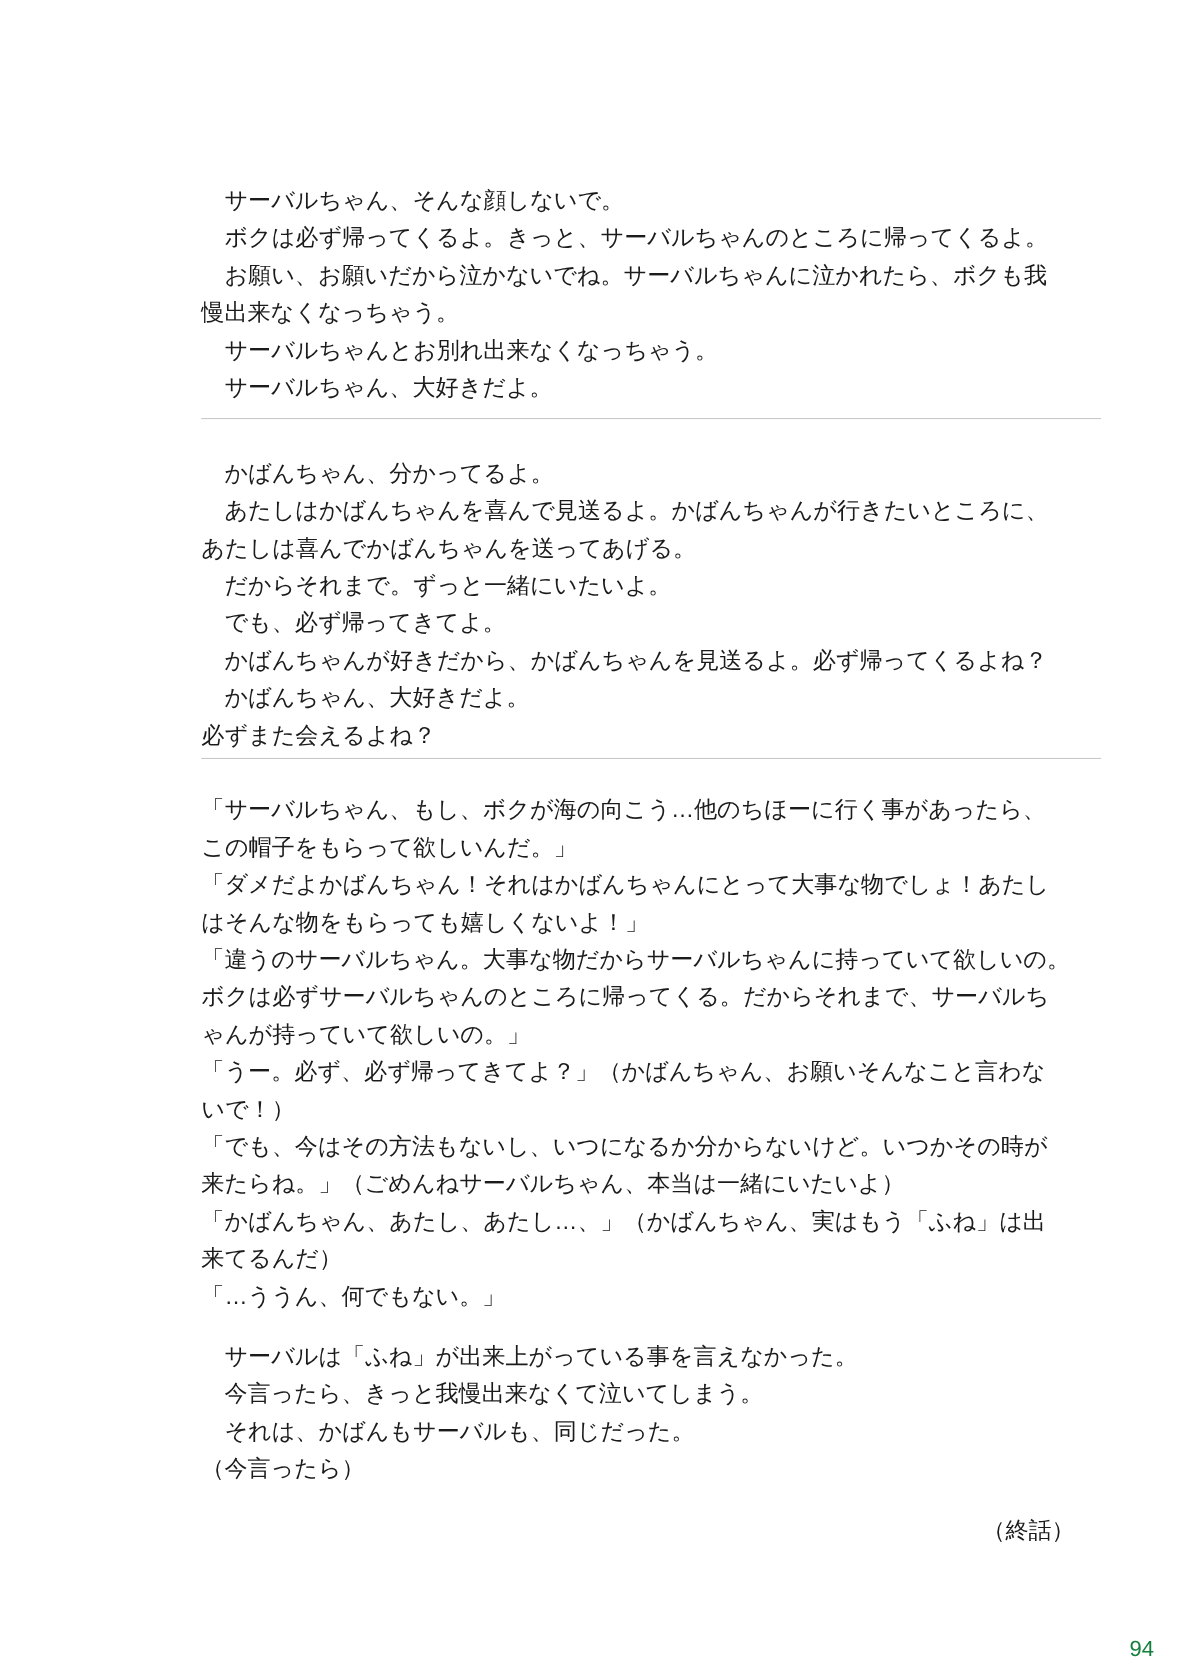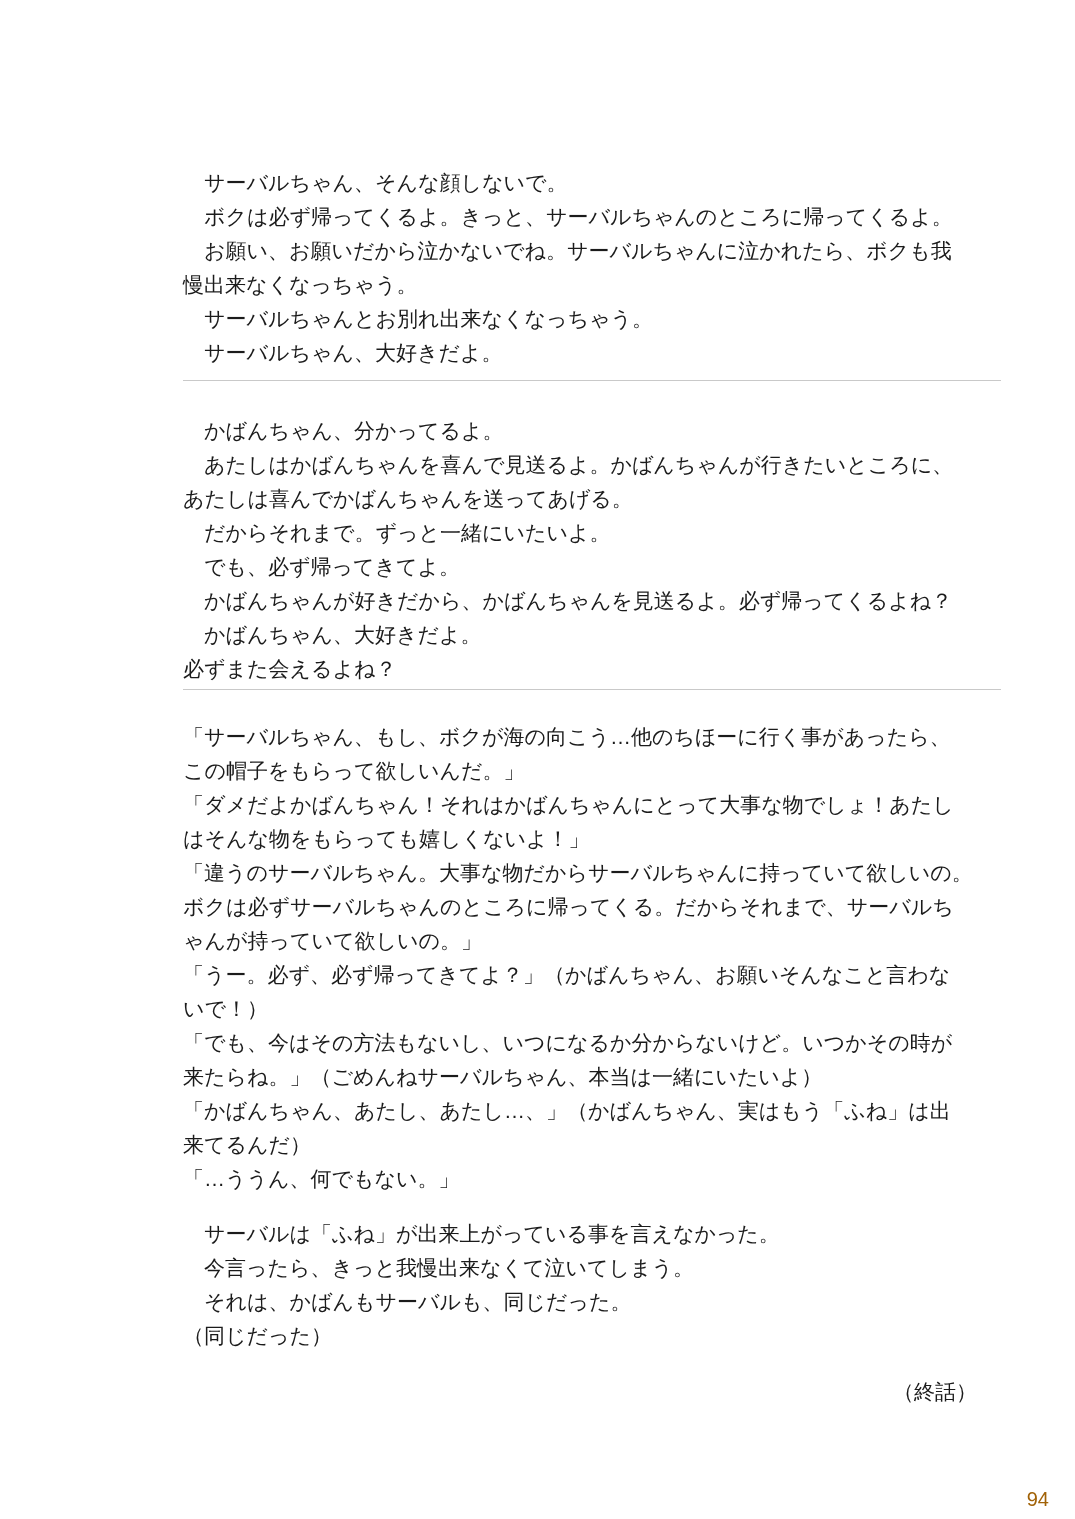--- a/index.html
+++ b/index.html
@@ -52,21 +52,21 @@
     text-align: right;
     padding-right: 24px;
     white-space: nowrap;
   }
   .page-number {
     position: absolute;
     right: 26px;
     bottom: 10px;
     font-size: 20px;
     line-height: 20px;
-    color: #a16207;
+    color: #15803d;
   }
 </style>
 </head>
 <body>
 
 <div class="content">
 
   <section class="block">
       <div class="line">　サーバルちゃん、そんな顔しないで。</div>
       <div class="line">　ボクは必ず帰ってくるよ。きっと、サーバルちゃんのところに帰ってくるよ。</div>
@@ -105,20 +105,20 @@
       <div class="line">来たらね。」（ごめんねサーバルちゃん、本当は一緒にいたいよ）</div>
       <div class="line">「かばんちゃん、あたし、あたし…、」（かばんちゃん、実はもう「ふね」は出</div>
       <div class="line">来てるんだ）</div>
       <div class="line">「…ううん、何でもない。」</div>
     </section>
 
   <section class="block narration">
       <div class="line">　サーバルは「ふね」が出来上がっている事を言えなかった。</div>
       <div class="line">　今言ったら、きっと我慢出来なくて泣いてしまう。</div>
       <div class="line">　それは、かばんもサーバルも、同じだった。</div>
-      <div class="line">（同じだった）</div>
+      <div class="line">（今言ったら）</div>
     </section>
 
   <div class="end-note">（終話）</div>
 
 </div>
 
 <div class="page-number">94</div>
 
 </body></html>

